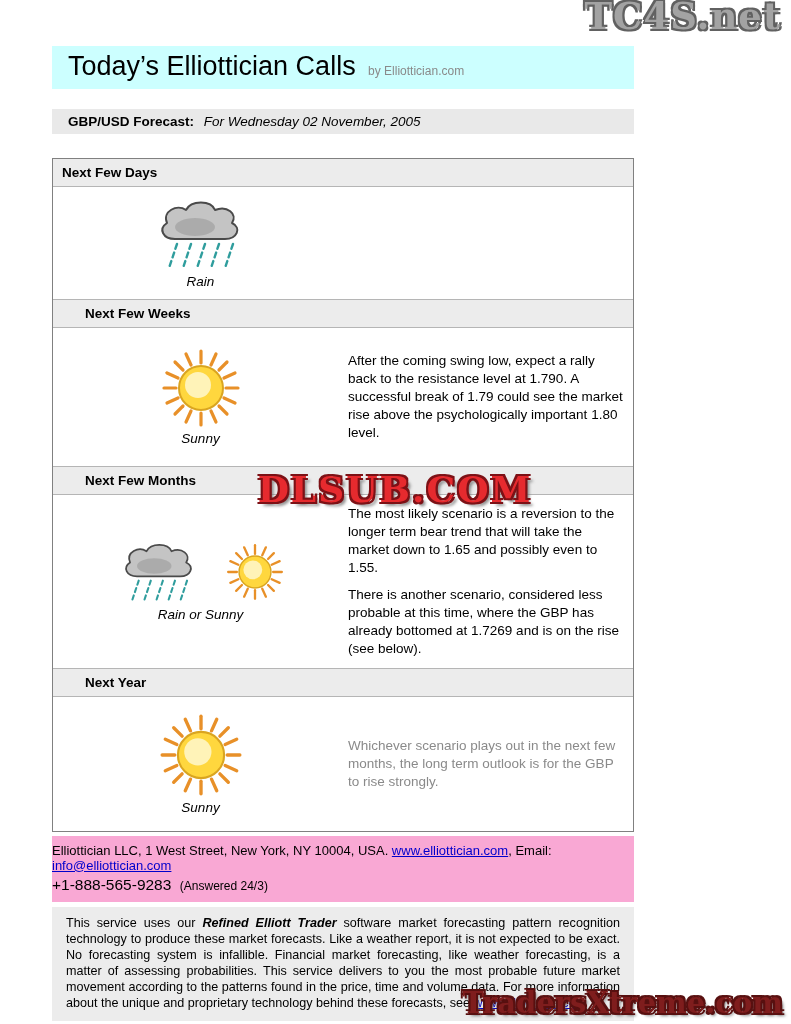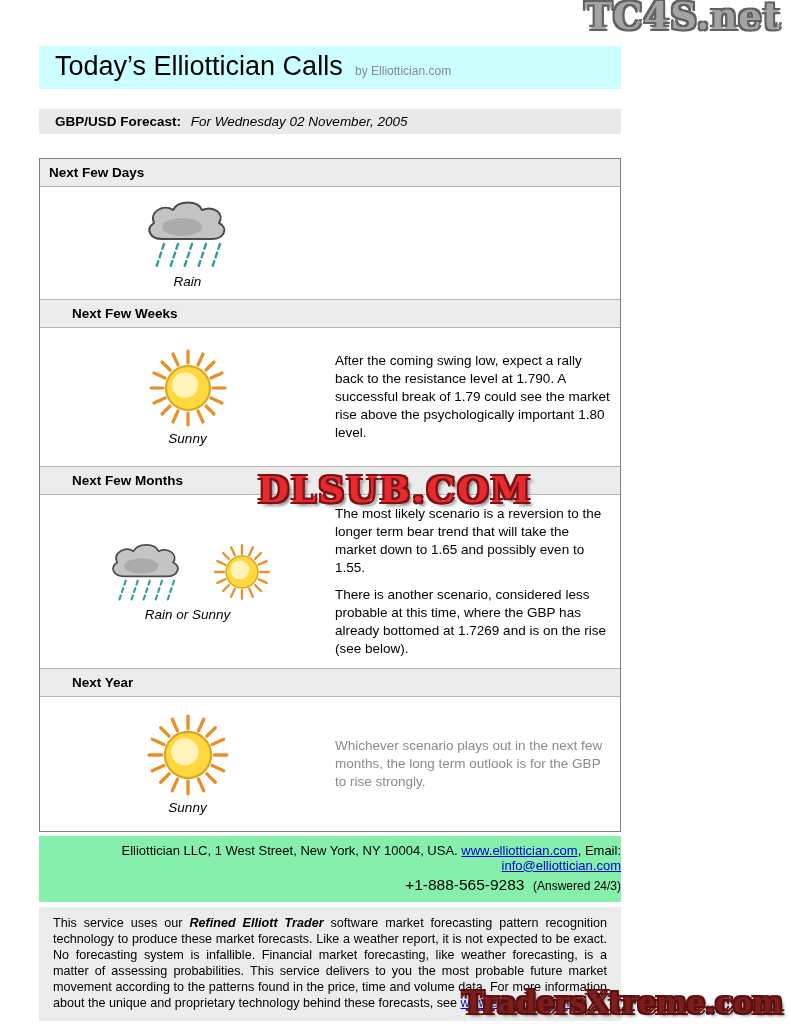--- a/index.html
+++ b/index.html
@@ -2,21 +2,21 @@
 <html><head>
 <meta charset="utf-8">
 <style>
   * { margin:0; padding:0; box-sizing:border-box; }
   html,body { background:#ffffff; }
   .page {
     position:relative; width:791px; height:1024px; overflow:hidden;
     background:#ffffff; color:#000;
     font-family:"Liberation Sans", sans-serif;
   }
-  .bar { margin-left:39px; width:582px; }
+  .bar { margin-left:52px; width:582px; }
 
   
   .wm-tc4s {
     position:absolute; top:-6px; right:10px;
     font-family:"DejaVu Serif", serif; font-weight:bold; font-size:37px; letter-spacing:1px;
     color:#a3a3a3;
     text-shadow:-2px -2px 0 #616161, 2px -2px 0 #616161, -2px 2px 0 #616161, 2px 2px 0 #616161;
   }
   .wm-dlsub {
     position:absolute; top:468px; left:395px; transform:translateX(-50%);
@@ -50,21 +50,21 @@
   .sec-body + .sec-header { border-top:1px solid #b5b5b5;padding-left:32px; }
   .sec-body { display:flex; align-items:center; background:#fff; }
   .icon-cell { width:295px; display:flex; flex-direction:column; align-items:center; justify-content:center; }
   .icon-row  { display:flex; align-items:center; gap:26px; }
   .caption   { font-style:italic; font-size:13.5px; margin-top:3px; }
   .text-cell { flex:1; padding:10px 10px 10px 0; font-size:13.5px; line-height:1.33; }
   .text-cell p + p { margin-top:9px; }
   .muted p { color:#8a8a8a; }
 
   
-  .footer-cyan { margin-top:4px; background:#86efac; text-align:right; padding:7px 0 8px; }
+  .footer-cyan { margin-top:4px; background:#f9a8d4; text-align:left; padding:7px 0 8px; }
   .address-line { font-size:13px; }
   a.doc-link { color:#0000cc; text-decoration:underline; cursor:pointer; }
   .phone-line { margin-top:3px; }
   .phone { font-size:15.5px; }
   .phone-note { font-size:12px; margin-left:4px; }
 
   
   .disclaimer {
     margin-top:5px; background:#ececec; padding:9px 14px;
     font-size:12.6px; line-height:1.27; text-align:justify;

